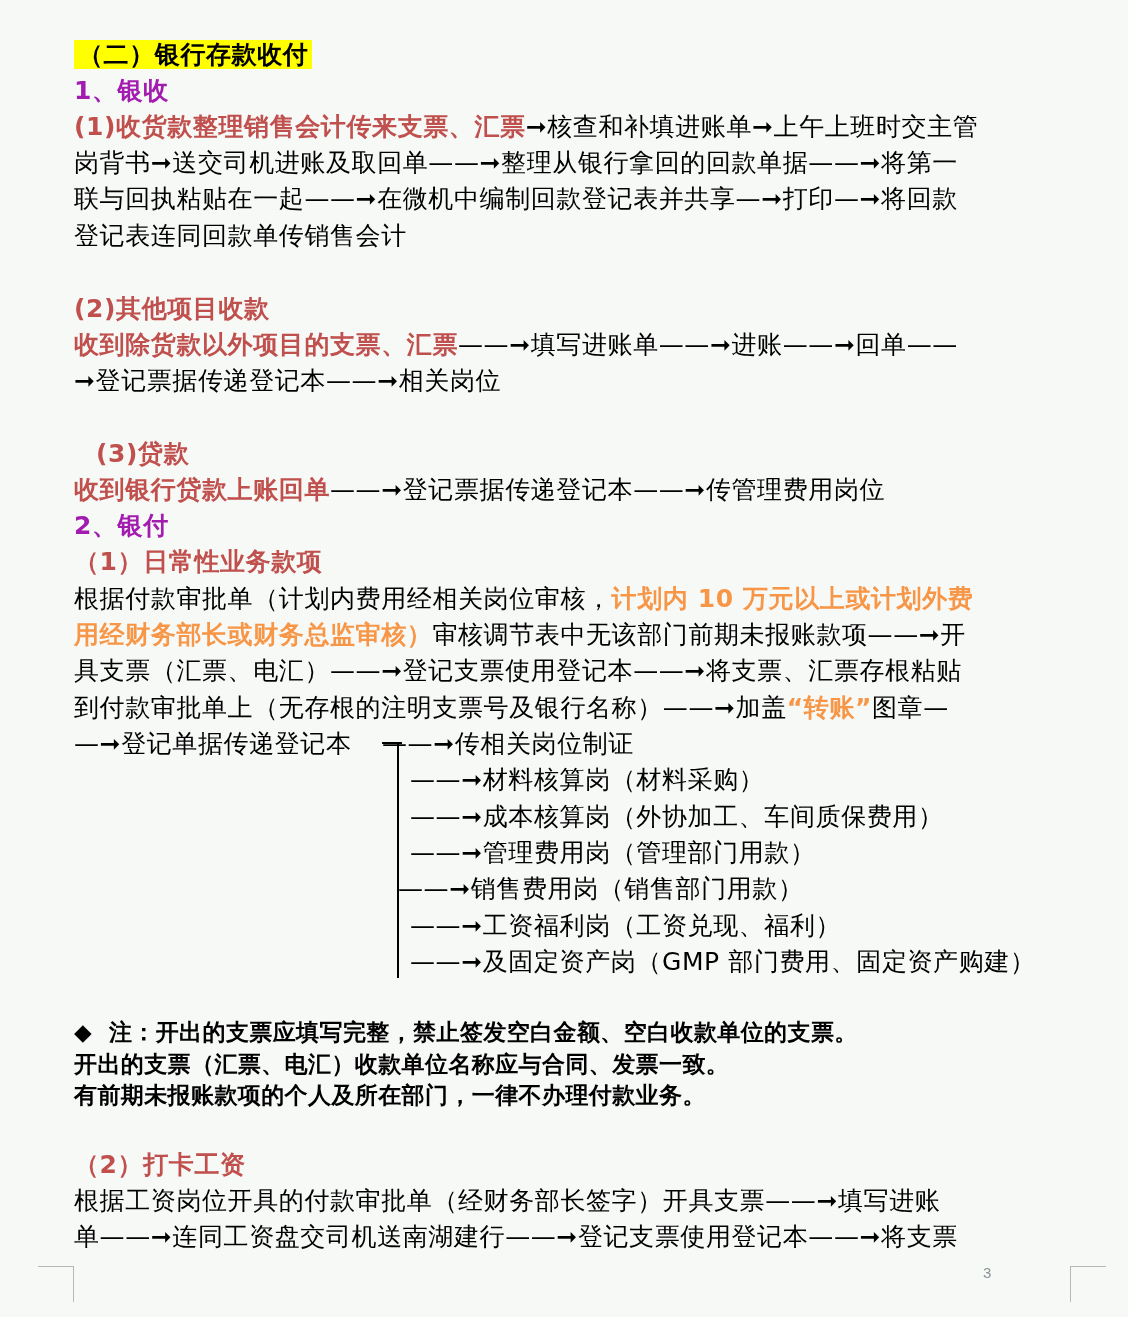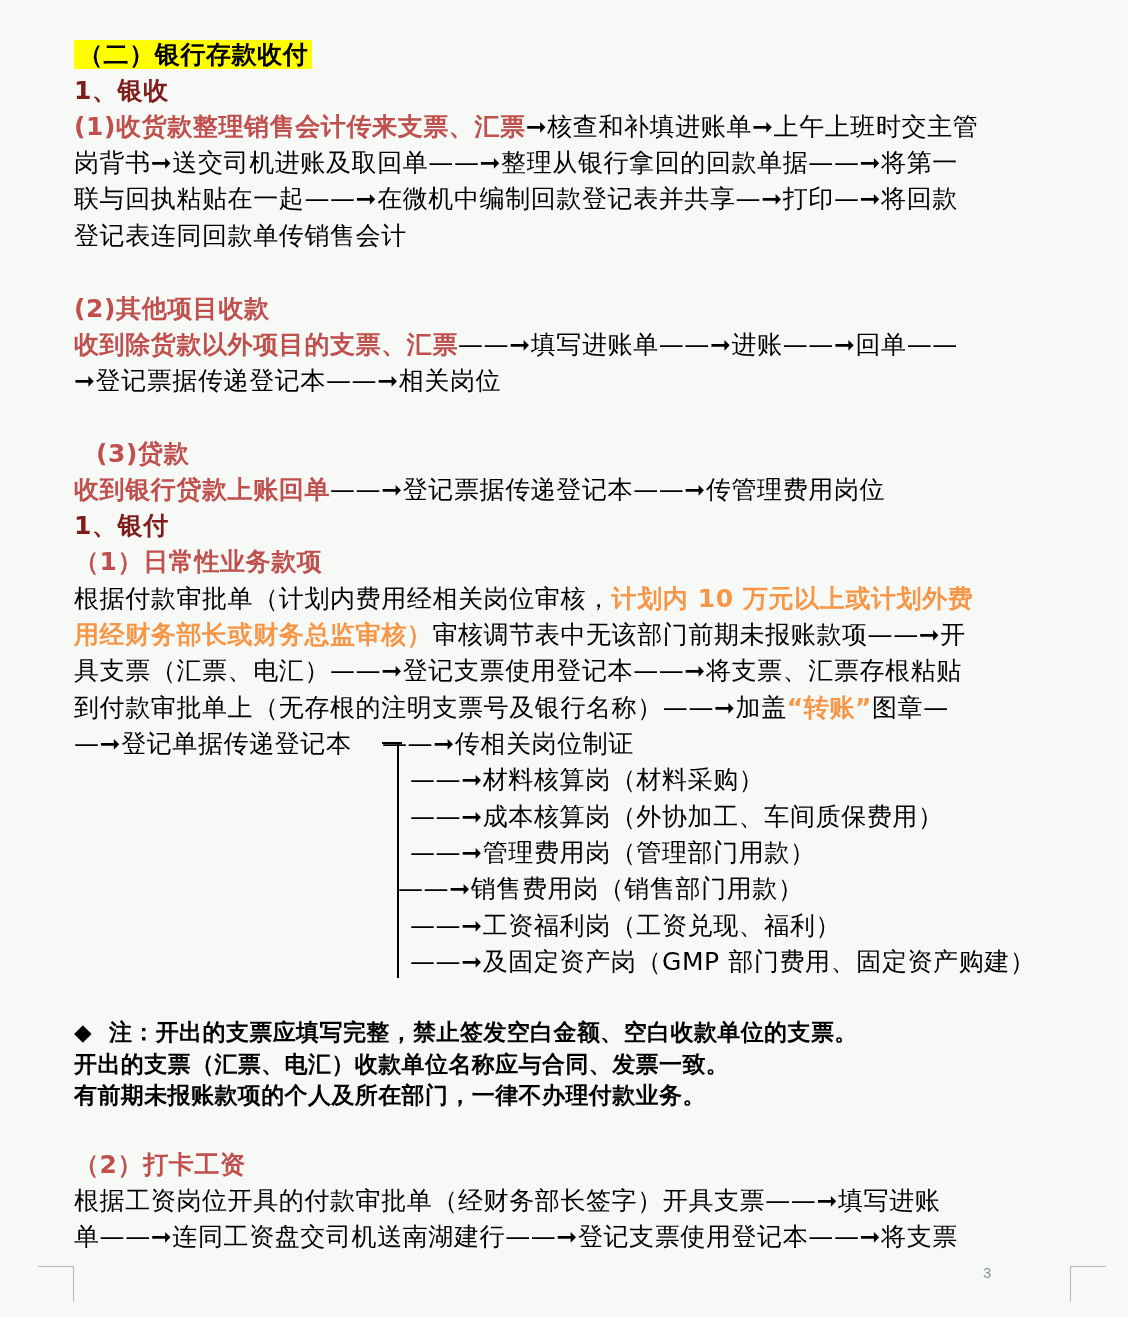--- a/index.html
+++ b/index.html
@@ -11,21 +11,21 @@
     position: relative;
   }
   .page { position: absolute; left: 0; top: 0; width: 960px; height: 1317px; }
   .line {
     position: absolute; left: 74px; white-space: nowrap;
     font-size: 25px; line-height: 36px; height: 36px; letter-spacing: 0.6px;
   }
   .b { font-weight: bold; }
   .red { color: #c0504d; }
   .orange { color: #f79646; }
-  .blue { color: #7f1d1d; }
+  .blue { color: #a21caf; }
   .hl { background: #ffff00; padding: 0 4px 0 4px; }
   .note { font-size: 23px; line-height: 30px; height: 30px; font-weight: bold; letter-spacing: 0.4px; }
   .bracket-v { position: absolute; left: 397px; top: 743px; width: 2px; height: 235px; background: #000; }
   .bracket-h { position: absolute; left: 382px; top: 742px; width: 20px; height: 2px; background: #000; }
   .corner { position: absolute; background: #b8b8b8; }
   .pagenum { position: absolute; left: 983px; top: 1264px; font-size: 15px; color: #8a929a; font-family: "Liberation Sans", sans-serif; }
 </style>
 </head>
 <body>
 
@@ -48,21 +48,21 @@
   <div class="line" style="top:327px;">
     <span class="red b">收到除货款以外项目的支票、汇票</span><span>——➞填写进账单——➞进账——➞回单——</span>
   </div>
   <div class="line" style="top:363px;">➞登记票据传递登记本——➞相关岗位</div>
 
   <div class="line red b" style="top:436px;margin-left:22px;">(3)贷款</div>
   <div class="line" style="top:472px;">
     <span class="red b">收到银行贷款上账回单</span><span>——➞登记票据传递登记本——➞传管理费用岗位</span>
   </div>
 
-  <div class="line b blue" style="top:508px;">1、银付</div>
+  <div class="line b blue" style="top:508px;">2、银付</div>
   <div class="line b red" style="top:544px;">（1）日常性业务款项</div>
 
   <div class="line" style="top:581px;">
     <span>根据付款审批单（计划内费用经相关岗位审核，</span><span class="orange b">计划内 10 万元以上或计划外费</span>
   </div>
   <div class="line" style="top:617px;">
     <span class="orange b">用经财务部长或财务总监审核）</span><span>审核调节表中无该部门前期未报账款项——➞开</span>
   </div>
   <div class="line" style="top:653px;">具支票（汇票、电汇）——➞登记支票使用登记本——➞将支票、汇票存根粘贴</div>
   <div class="line" style="top:690px;">

